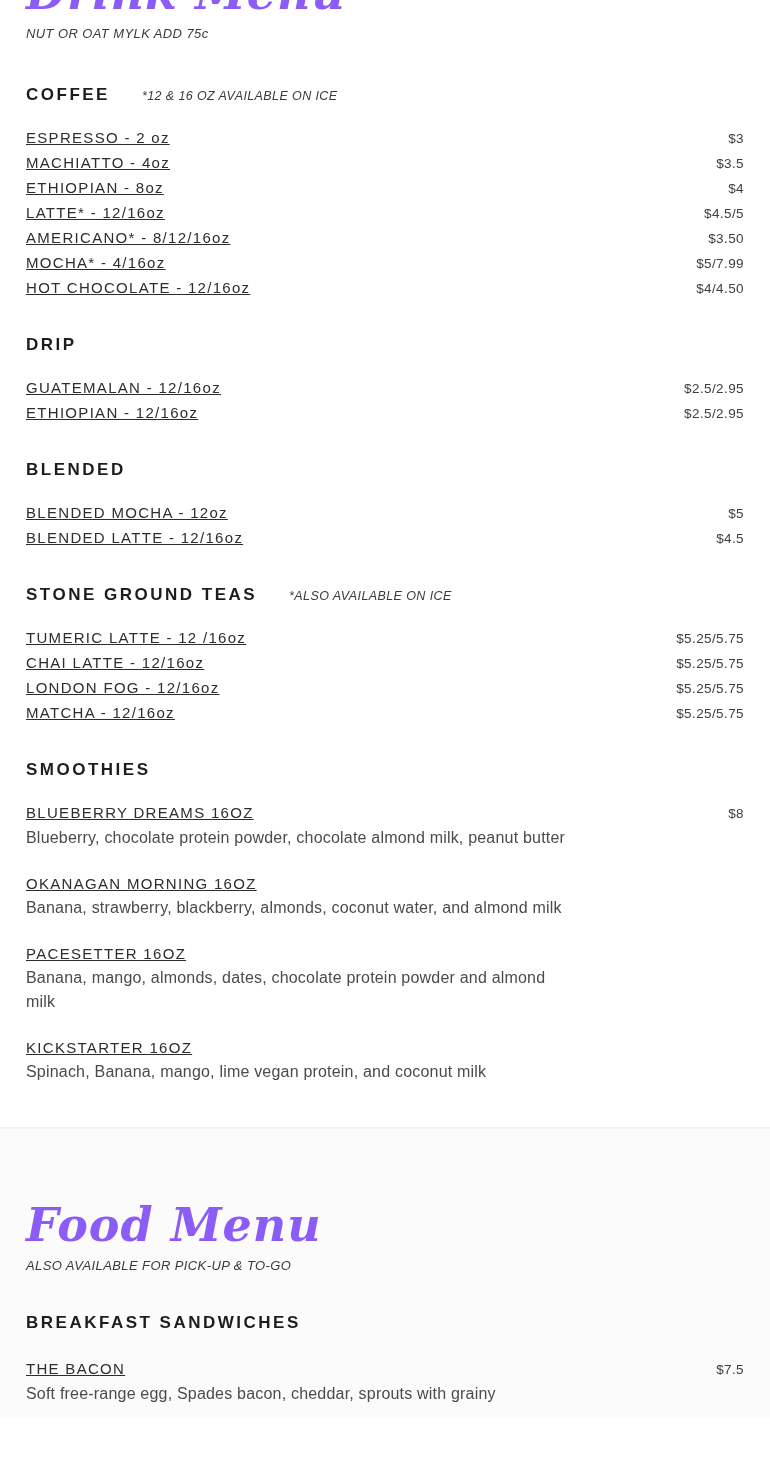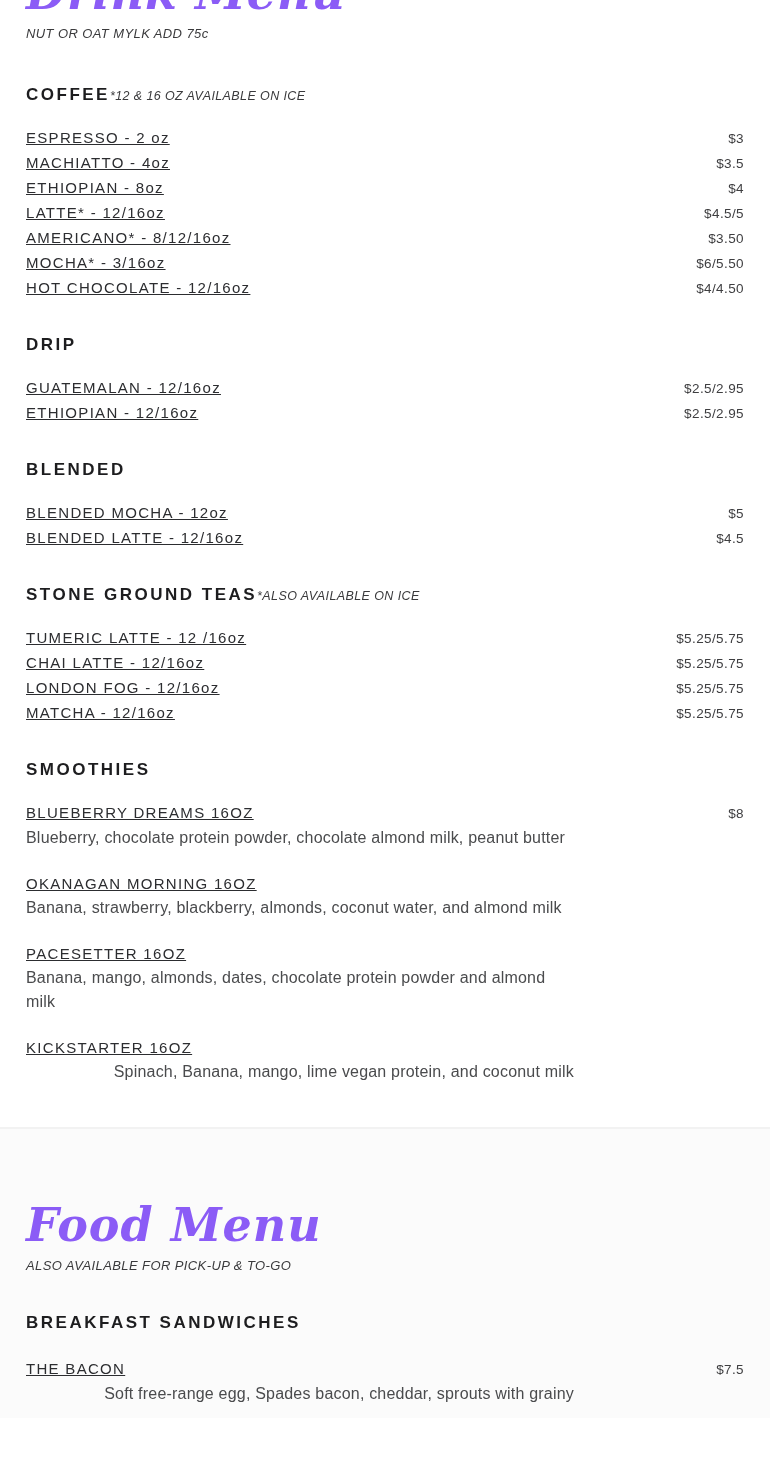--- a/index.html
+++ b/index.html
@@ -34,21 +34,21 @@
     letter-spacing: 0.4px;
     color: #3a3a3c;
   }
 
   .menu-section { margin-top: 34px; }
   .menu-section.first { margin-top: 44px; }
 
   .heading-row {
     display: flex;
     align-items: baseline;
-    gap: 0;
+    gap: 32px;
     margin-bottom: 21px;
   }
   .section-heading {
     margin: 0;
     font-size: 17px;
     font-weight: 700;
     letter-spacing: 2.5px;
     color: #1d1d1f;
     line-height: 20px;
   }
@@ -73,21 +73,21 @@
     text-decoration: underline;
   }
   .item-price {
     font-size: 13.5px;
     letter-spacing: 0.4px;
     color: #3e3e40;
     white-space: nowrap;
   }
 
   .item-block { margin-bottom: 22px; }
-  .item-block:last-child { margin-bottom: 0; text-align: right; }
+  .item-block:last-child { margin-bottom: 0; }
   .item-desc {
     margin: 0;
     font-size: 16px;
     line-height: 24px;
     color: #4a4b4d;
     max-width: 548px;
     letter-spacing: 0.2px;
   }
   .item-desc:empty { display: none; }
 
@@ -130,22 +130,22 @@
           </div>
           <div class="item-row">
             <span class="item-name">LATTE* - 12/16oz</span>
             <span class="item-price">$4.5/5</span>
           </div>
           <div class="item-row">
             <span class="item-name">AMERICANO* - 8/12/16oz</span>
             <span class="item-price">$3.50</span>
           </div>
           <div class="item-row">
-            <span class="item-name">MOCHA* - 3/16oz</span>
-            <span class="item-price">$6/5.50</span>
+            <span class="item-name">MOCHA* - 4/16oz</span>
+            <span class="item-price">$5/7.99</span>
           </div>
           <div class="item-row">
             <span class="item-name">HOT CHOCOLATE - 12/16oz</span>
             <span class="item-price">$4/4.50</span>
           </div>
         </div>
       </div>
 
       <div class="menu-section">
         <div class="heading-row">

